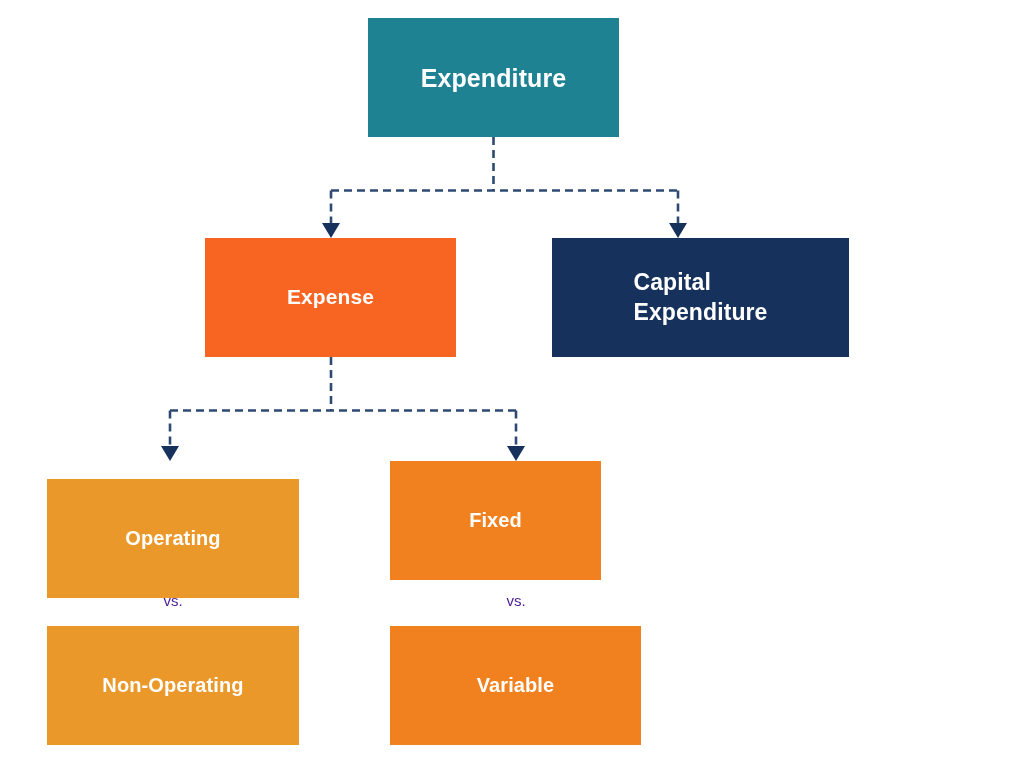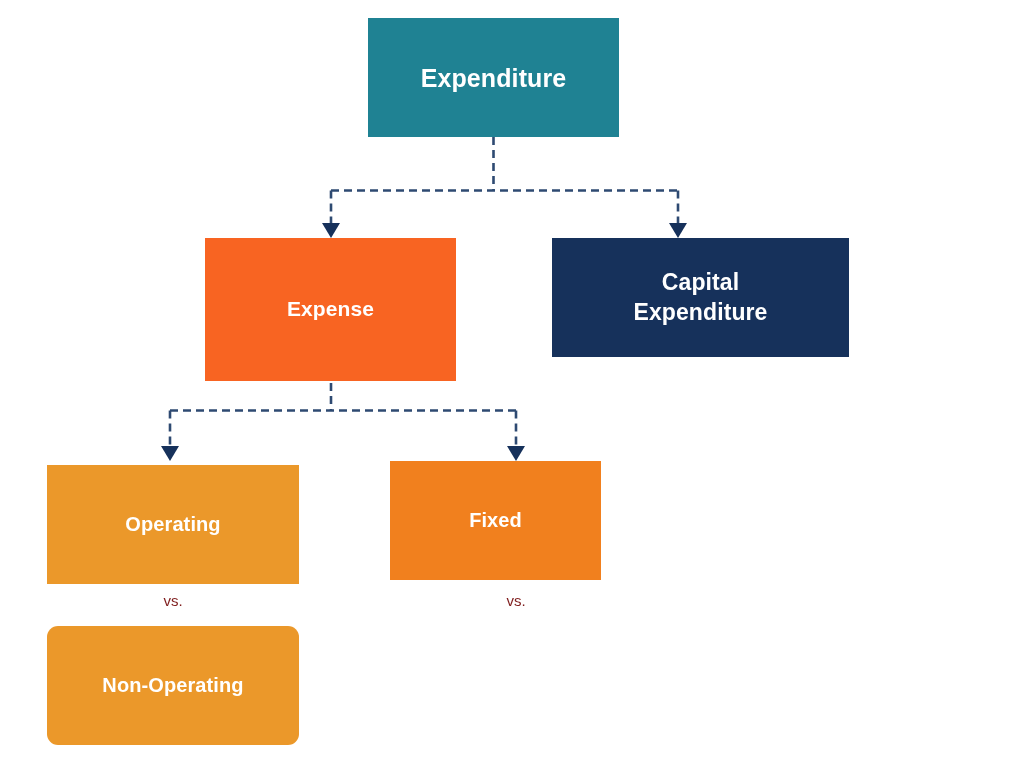--- a/index.html
+++ b/index.html
@@ -30,75 +30,73 @@
     pointer-events: none;
   }
 
   
   .node {
     position: absolute;
     z-index: 2;
     display: flex;
     align-items: center;
     justify-content: center;
-    text-align: center;
     color: #ffffff;
     font-weight: bold;
     line-height: 1.28;
     padding: 4px 24px;
     letter-spacing: 0.1px;
   }
 
   .node-label { display: block; white-space: pre-line; }
 
   
   #node-expenditure {
     left: 368px;  top: 18px;  width: 251px; height: 119px;
     background: #1F8293;
     font-size: 25px;
   }
   #node-expense {
-    left: 205px;  top: 238px; width: 251px; height: 143px;
+    left: 205px;  top: 238px; width: 251px; height: 119px;
     background: #F86422;
     font-size: 21px;
   }
   #node-capital-expenditure {
     left: 552px;  top: 238px; width: 297px; height: 119px;
     background: #16315B;
     font-size: 23px;
   }
   #node-operating {
-    left: 47px;   top: 465px; width: 252px; height: 119px;
+    left: 47px;   top: 479px; width: 252px; height: 119px;
     background: #EB982A;
     font-size: 20px;
   }
   #node-fixed {
     left: 390px;  top: 461px; width: 211px; height: 119px;
     background: #F1801E;
     font-size: 20px;
   }
   #node-non-operating {
     left: 47px;   top: 626px; width: 252px; height: 119px;
     background: #EB982A;
     font-size: 20px;
-    border-radius: 11px;
   }
   #node-variable {
     left: 390px;  top: 626px; width: 251px; height: 119px;
     background: #F1801E;
     font-size: 20px;
   }
 
   
   .vs-label {
     position: absolute;
     z-index: 2;
     width: 60px;
     text-align: center;
-    color: #7f1d1d;
+    color: #4c1d95;
     font-size: 15px;
     font-weight: normal;
     font-family: "Liberation Sans", sans-serif;
   }
   #vs-operating { left: 143px; top: 592px; }
   #vs-fixed     { left: 486px; top: 592px; }
 </style>
 </head>
 <body>
 
@@ -145,18 +143,21 @@
   </div>
 
   <div class="node" id="node-fixed">
     <span class="node-label">Fixed</span>
   </div>
 
   <div class="node" id="node-non-operating">
     <span class="node-label">Non-Operating</span>
   </div>
 
+  <div class="node" id="node-variable">
+    <span class="node-label">Variable</span>
+  </div>
 
   <div class="vs-label" id="vs-operating">vs.</div>
 
   <div class="vs-label" id="vs-fixed">vs.</div>
 
 </div>
 
 </body></html>

